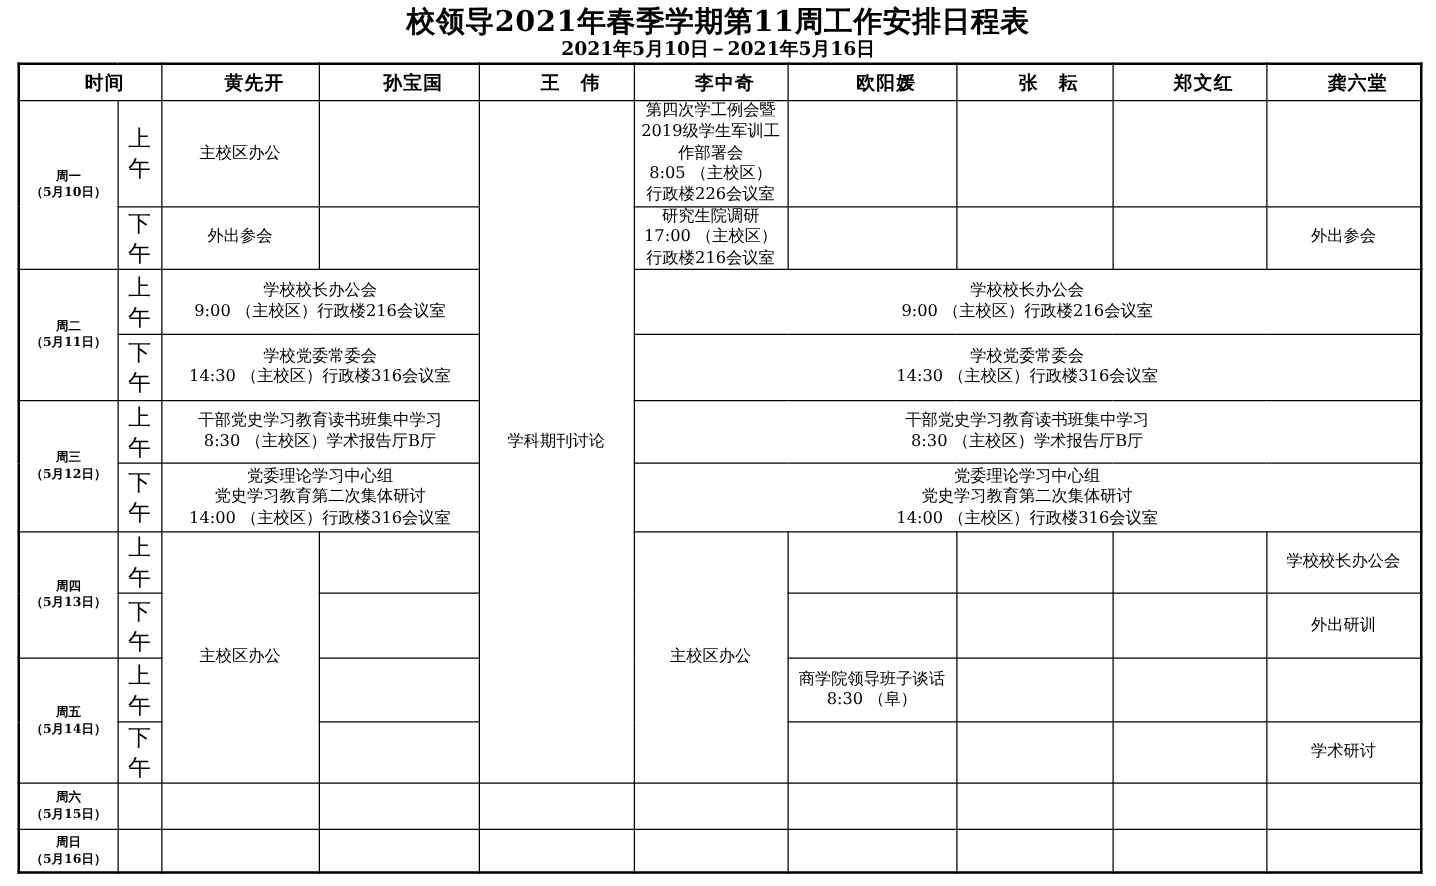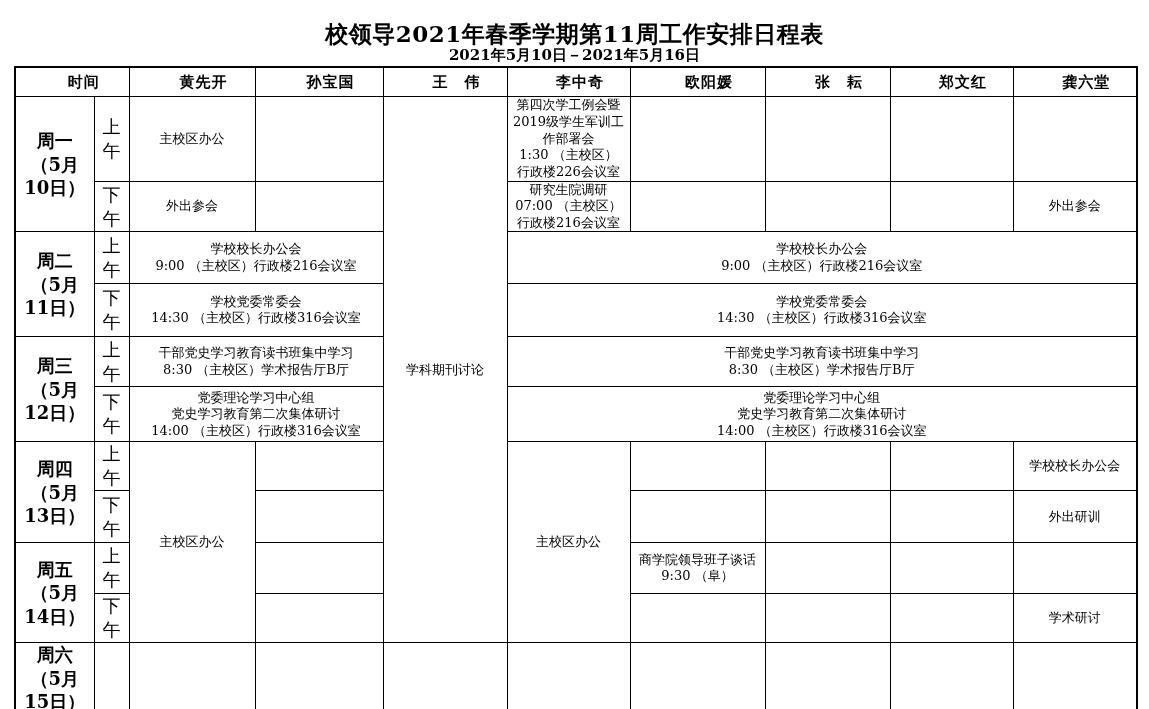--- a/index.html
+++ b/index.html
@@ -4,39 +4,39 @@
 <style>
   html,body { margin:0; padding:0; }
   body {
     width:1149px; height:709px;
     background:#ffffff; color:#000000;
     font-family:"DejaVu Serif","Liberation Serif",serif;
     overflow:hidden;
   }
   .title {
     text-align:center; font-size:23px; font-weight:bold;
-    padding-top:5px; line-height:1.15; letter-spacing:0.5px;margin-top:16px;
+    padding-top:5px; line-height:1.15; letter-spacing:0.5px;
   }
   .subtitle {
     text-align:center; font-size:15px; font-weight:bold;
     line-height:1.1; margin-bottom:2px;
   }
   table.sched {
     border-collapse:collapse; table-layout:fixed;
     margin-left:14px; width:1122px;
     border:2px solid #000;
   }
   .sched td, .sched th {
     border:1px solid #000;
     padding:0 2px;
     text-align:center; vertical-align:middle;
     overflow:hidden;
   }
   .sched th { font-size:15px; font-weight:bold; letter-spacing:1px;padding-left:25px; }
-  td.day  { font-size:18px; font-weight:bold; white-space:pre-line; line-height:1.3; }
+  td.day  { font-size:10px; font-weight:bold; white-space:pre-line; line-height:1.3; }
   td.ampm { font-size:18px; }
   td.cell { font-size:13px; white-space:pre-line; line-height:1.28; }
 </style>
 </head>
 <body>
 
 <div class="title">校领导2021年春季学期第11周工作安排日程表</div>
 <div class="subtitle">2021年5月10日－2021年5月16日</div>
 
 <table class="sched">
@@ -69,34 +69,34 @@
   <tr style="height:83px">
     <td class="day" rowspan="2">周一
 （5月10日）</td>
     <td class="ampm">上午</td>
     <td class="cell">主校区办公</td>
     <td class="cell"></td>
     <td class="cell" rowspan="10">学科期刊讨论</td>
     <td class="cell">第四次学工例会暨
 2019级学生军训工
 作部署会
-1:30 （主校区）
+8:05 （主校区）
 行政楼226会议室</td>
     <td class="cell"></td>
     <td class="cell"></td>
     <td class="cell"></td>
     <td class="cell"></td>
   </tr>
 
   <tr style="height:50px">
     <td class="ampm">下午</td>
     <td class="cell">外出参会</td>
     <td class="cell"></td>
     <td class="cell">研究生院调研
-07:00 （主校区）
+17:00 （主校区）
 行政楼216会议室</td>
     <td class="cell"></td>
     <td class="cell"></td>
     <td class="cell"></td>
     <td class="cell">外出参会</td>
   </tr>
 
   <tr style="height:52px">
     <td class="day" rowspan="2">周二
 （5月11日）</td>
@@ -156,21 +156,21 @@
     <td class="cell"></td>
     <td class="cell">外出研训</td>
   </tr>
 
   <tr style="height:51px">
     <td class="day" rowspan="2">周五
 （5月14日）</td>
     <td class="ampm">上午</td>
     <td class="cell"></td>
     <td class="cell">商学院领导班子谈话
-9:30 （阜）</td>
+8:30 （阜）</td>
     <td class="cell"></td>
     <td class="cell"></td>
     <td class="cell"></td>
   </tr>
 
   <tr style="height:49px">
     <td class="ampm">下午</td>
     <td class="cell"></td>
     <td class="cell"></td>
     <td class="cell"></td>

